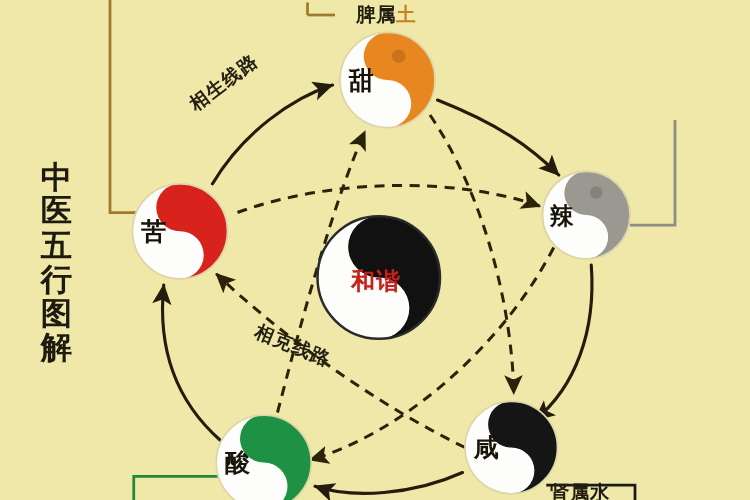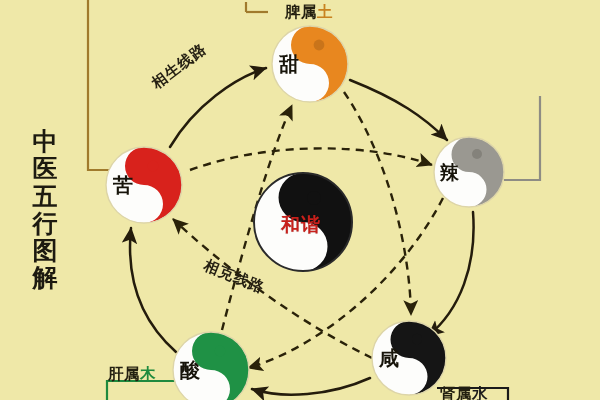--- a/index.html
+++ b/index.html
@@ -217,21 +217,18 @@
 
   <div class="organ-label" style="left:272px; top:2px;margin-left:13px;">
     <span>脾</span><span>属</span><span class="el" style="color: rgb(200, 130, 31);">土</span>
   </div>
 
 
   <div class="organ-label" style="left:440px; top:384px;">
     <span>肾</span><span>属</span><span class="el" style="color: rgb(26, 26, 26);">水</span>
   </div>
 
-  <div class="organ-label" style="left:108px; top:364px;">
-    <span>肝</span><span>属</span><span class="el" style="color: rgb(31, 138, 62);">木</span>
-  </div>
 
   <div class="route-label" style="left:148px; top:78px; transform:rotate(-37deg); transform-origin:left top;">相生线路</div>
 
   <div class="route-label" style="left:208px; top:256px; transform:rotate(22deg); transform-origin:left top;">相克线路</div>
 
 </div>
 
 </body></html>

